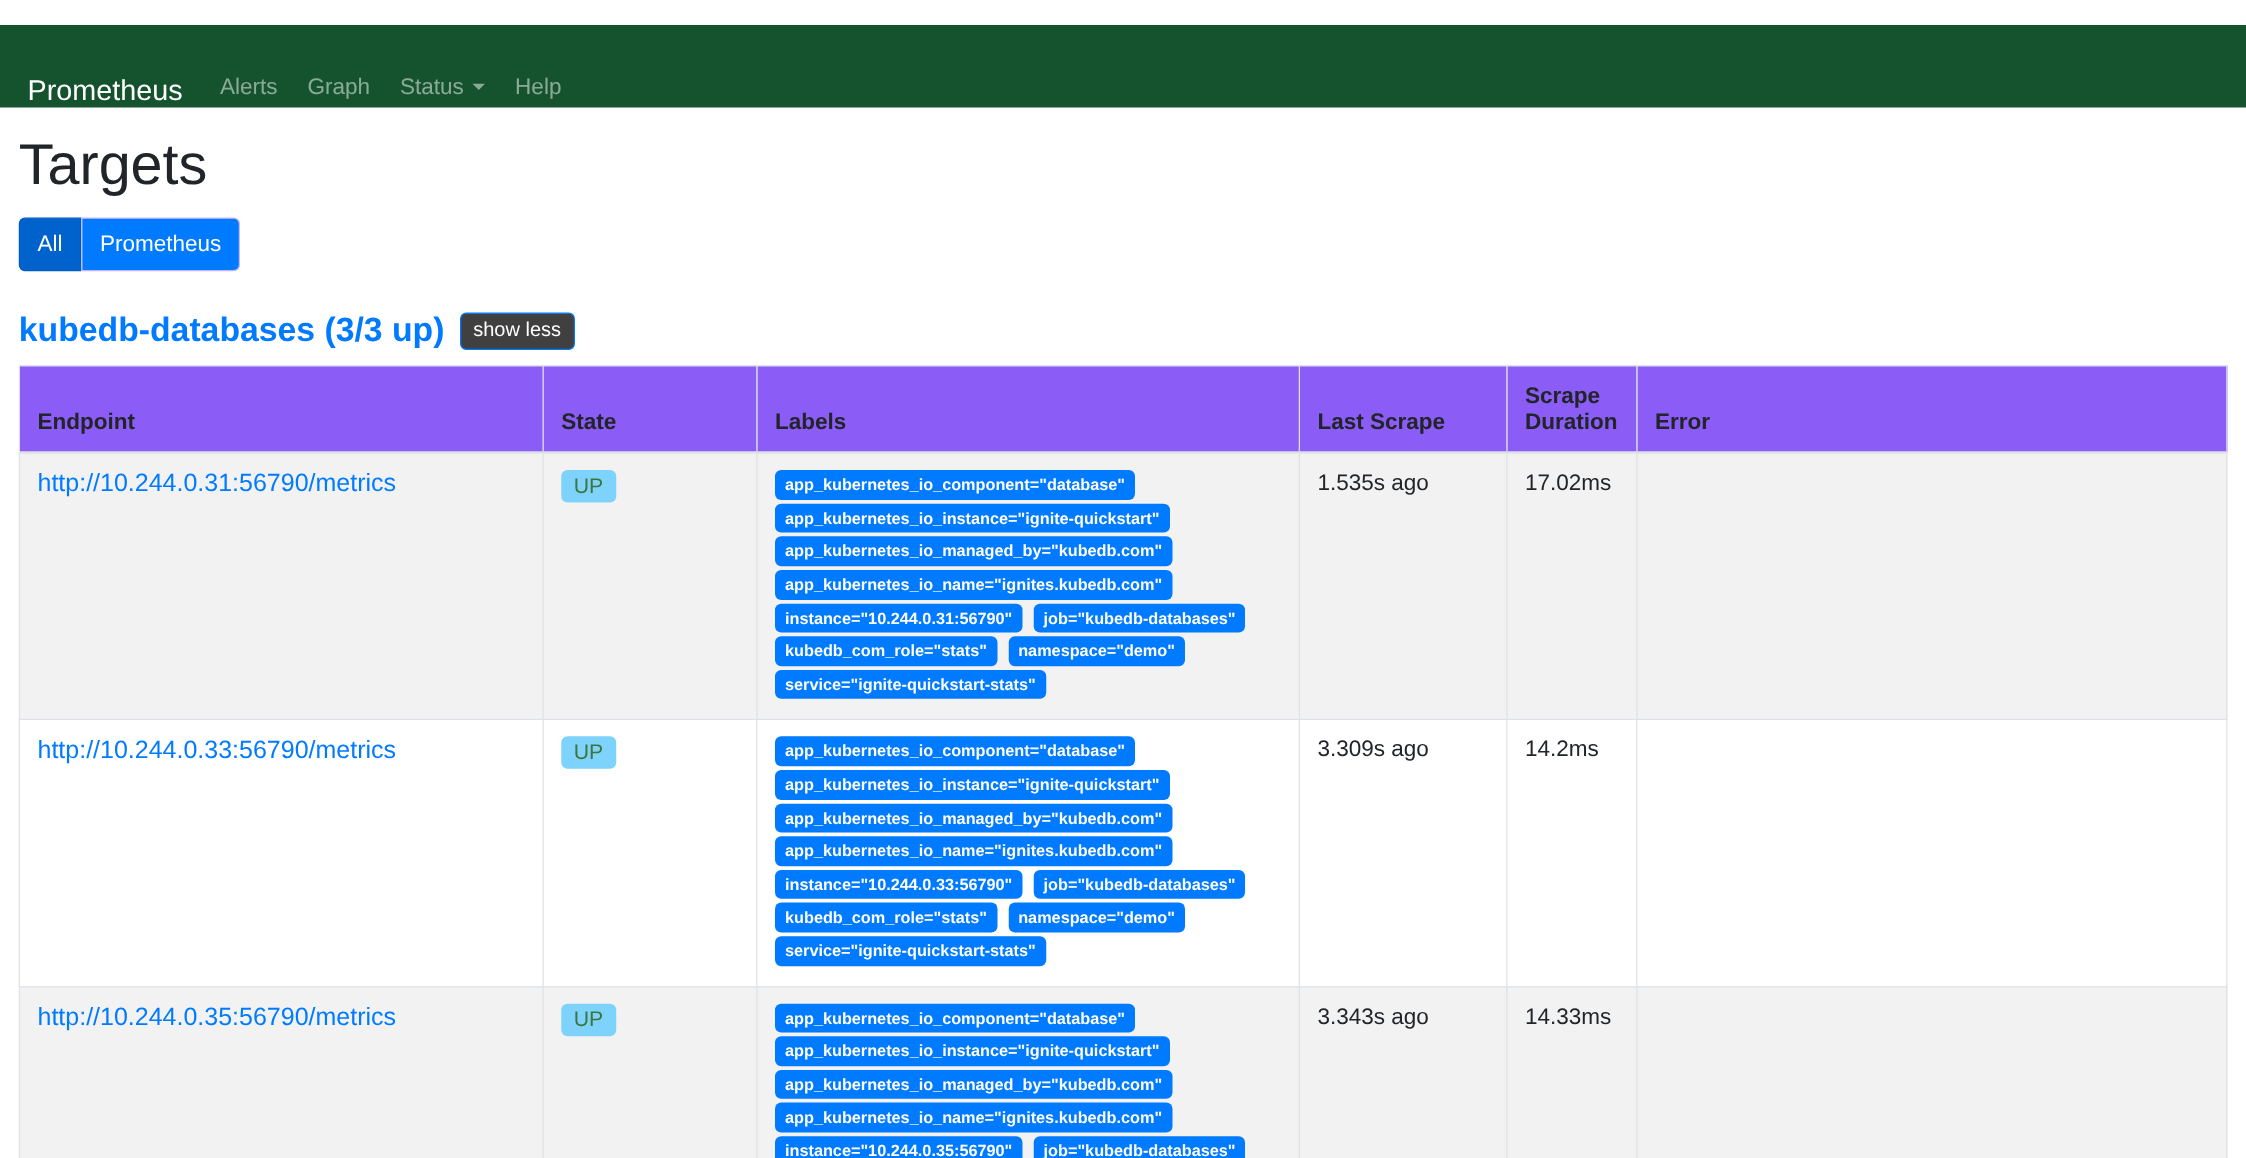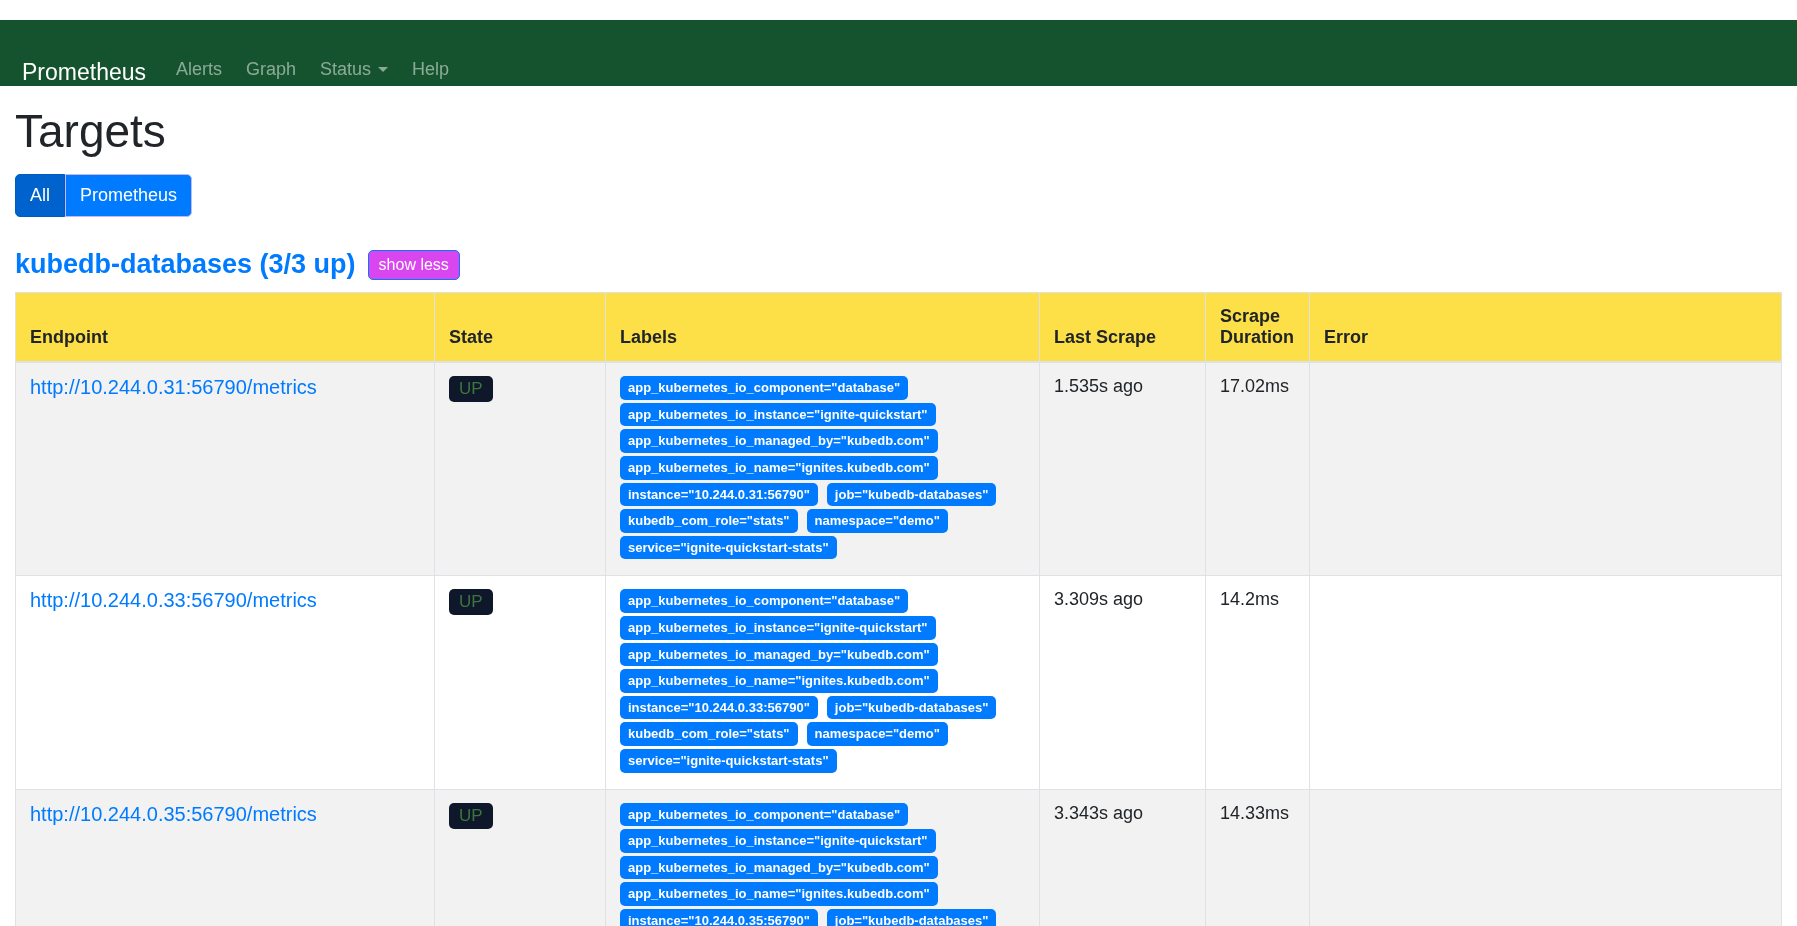--- a/index.html
+++ b/index.html
@@ -72,21 +72,21 @@
 
   .job-heading {
     color: #007bff;
     font-size: 27px;
     font-weight: 700;
     margin: 32px 0 12px 0;
     display: flex;
     align-items: flex-end;
   }
   .show-less-btn {
-    background: #d946ef;
+    background: #404040;
     color: #ffffff;
     border: 1px solid #007bff;
     border-radius: 5px;
     font-size: 16px;
     font-weight: 400;
     padding: 5px 10px;
     margin-left: 12px;
     cursor: pointer;
     font-family: inherit;
   }
@@ -100,37 +100,37 @@
   .targets th, .targets td {
     border: 1px solid #dee2e6;
     padding: 13px 14px;
     text-align: left;
   }
   .targets thead th {
     vertical-align: bottom;
     border-bottom: 2px solid #dee2e6;
     font-size: 18px;
     font-weight: 700;
-    background: #fde047;
+    background: #8b5cf6;
   }
   .targets tbody td {
     vertical-align: top;
     font-size: 18px;
   }
   .targets tbody tr:nth-child(odd) { background: rgba(0,0,0,0.05); }
 
   .endpoint-link {
     color: #007bff;
     text-decoration: none;
     font-size: 20px;
     cursor: pointer;
   }
   .state-badge {
     display: inline-block;
-    background: #0f172a;
+    background: #7dd3fc;
     color: #3c763d;
     font-size: 17px;
     padding: 3px 10px;
     border-radius: 5px;
   }
   .label-badge {
     display: inline-block;
     background: #007bff;
     color: #ffffff;
     font-size: 13px;

